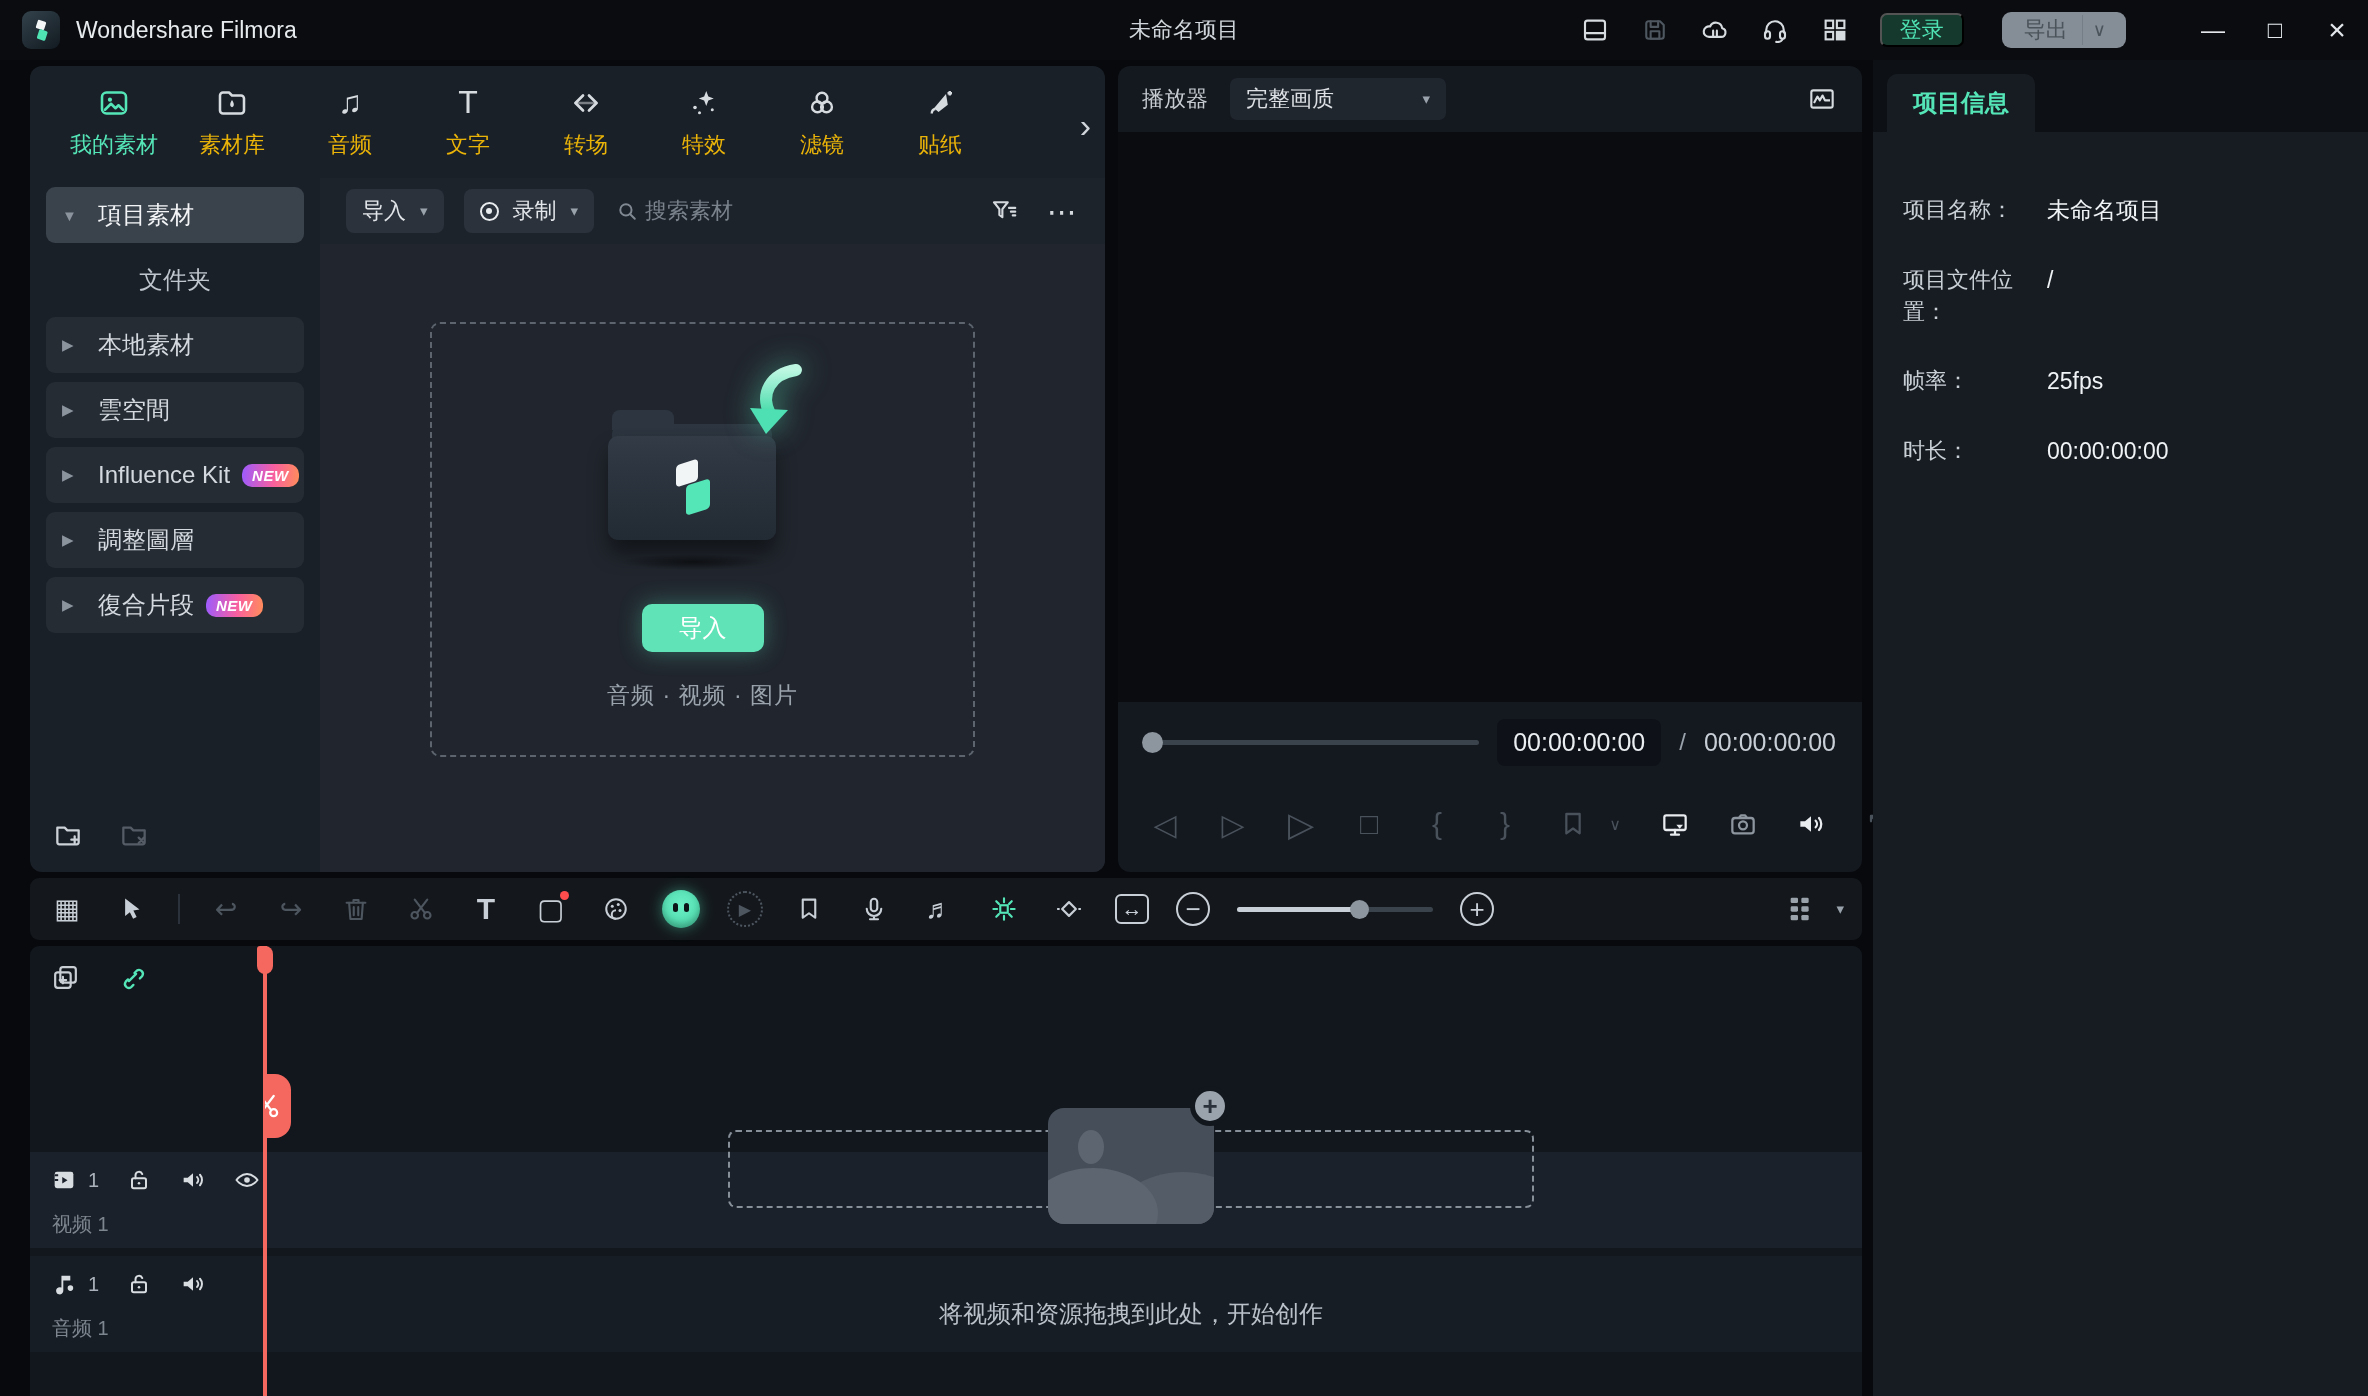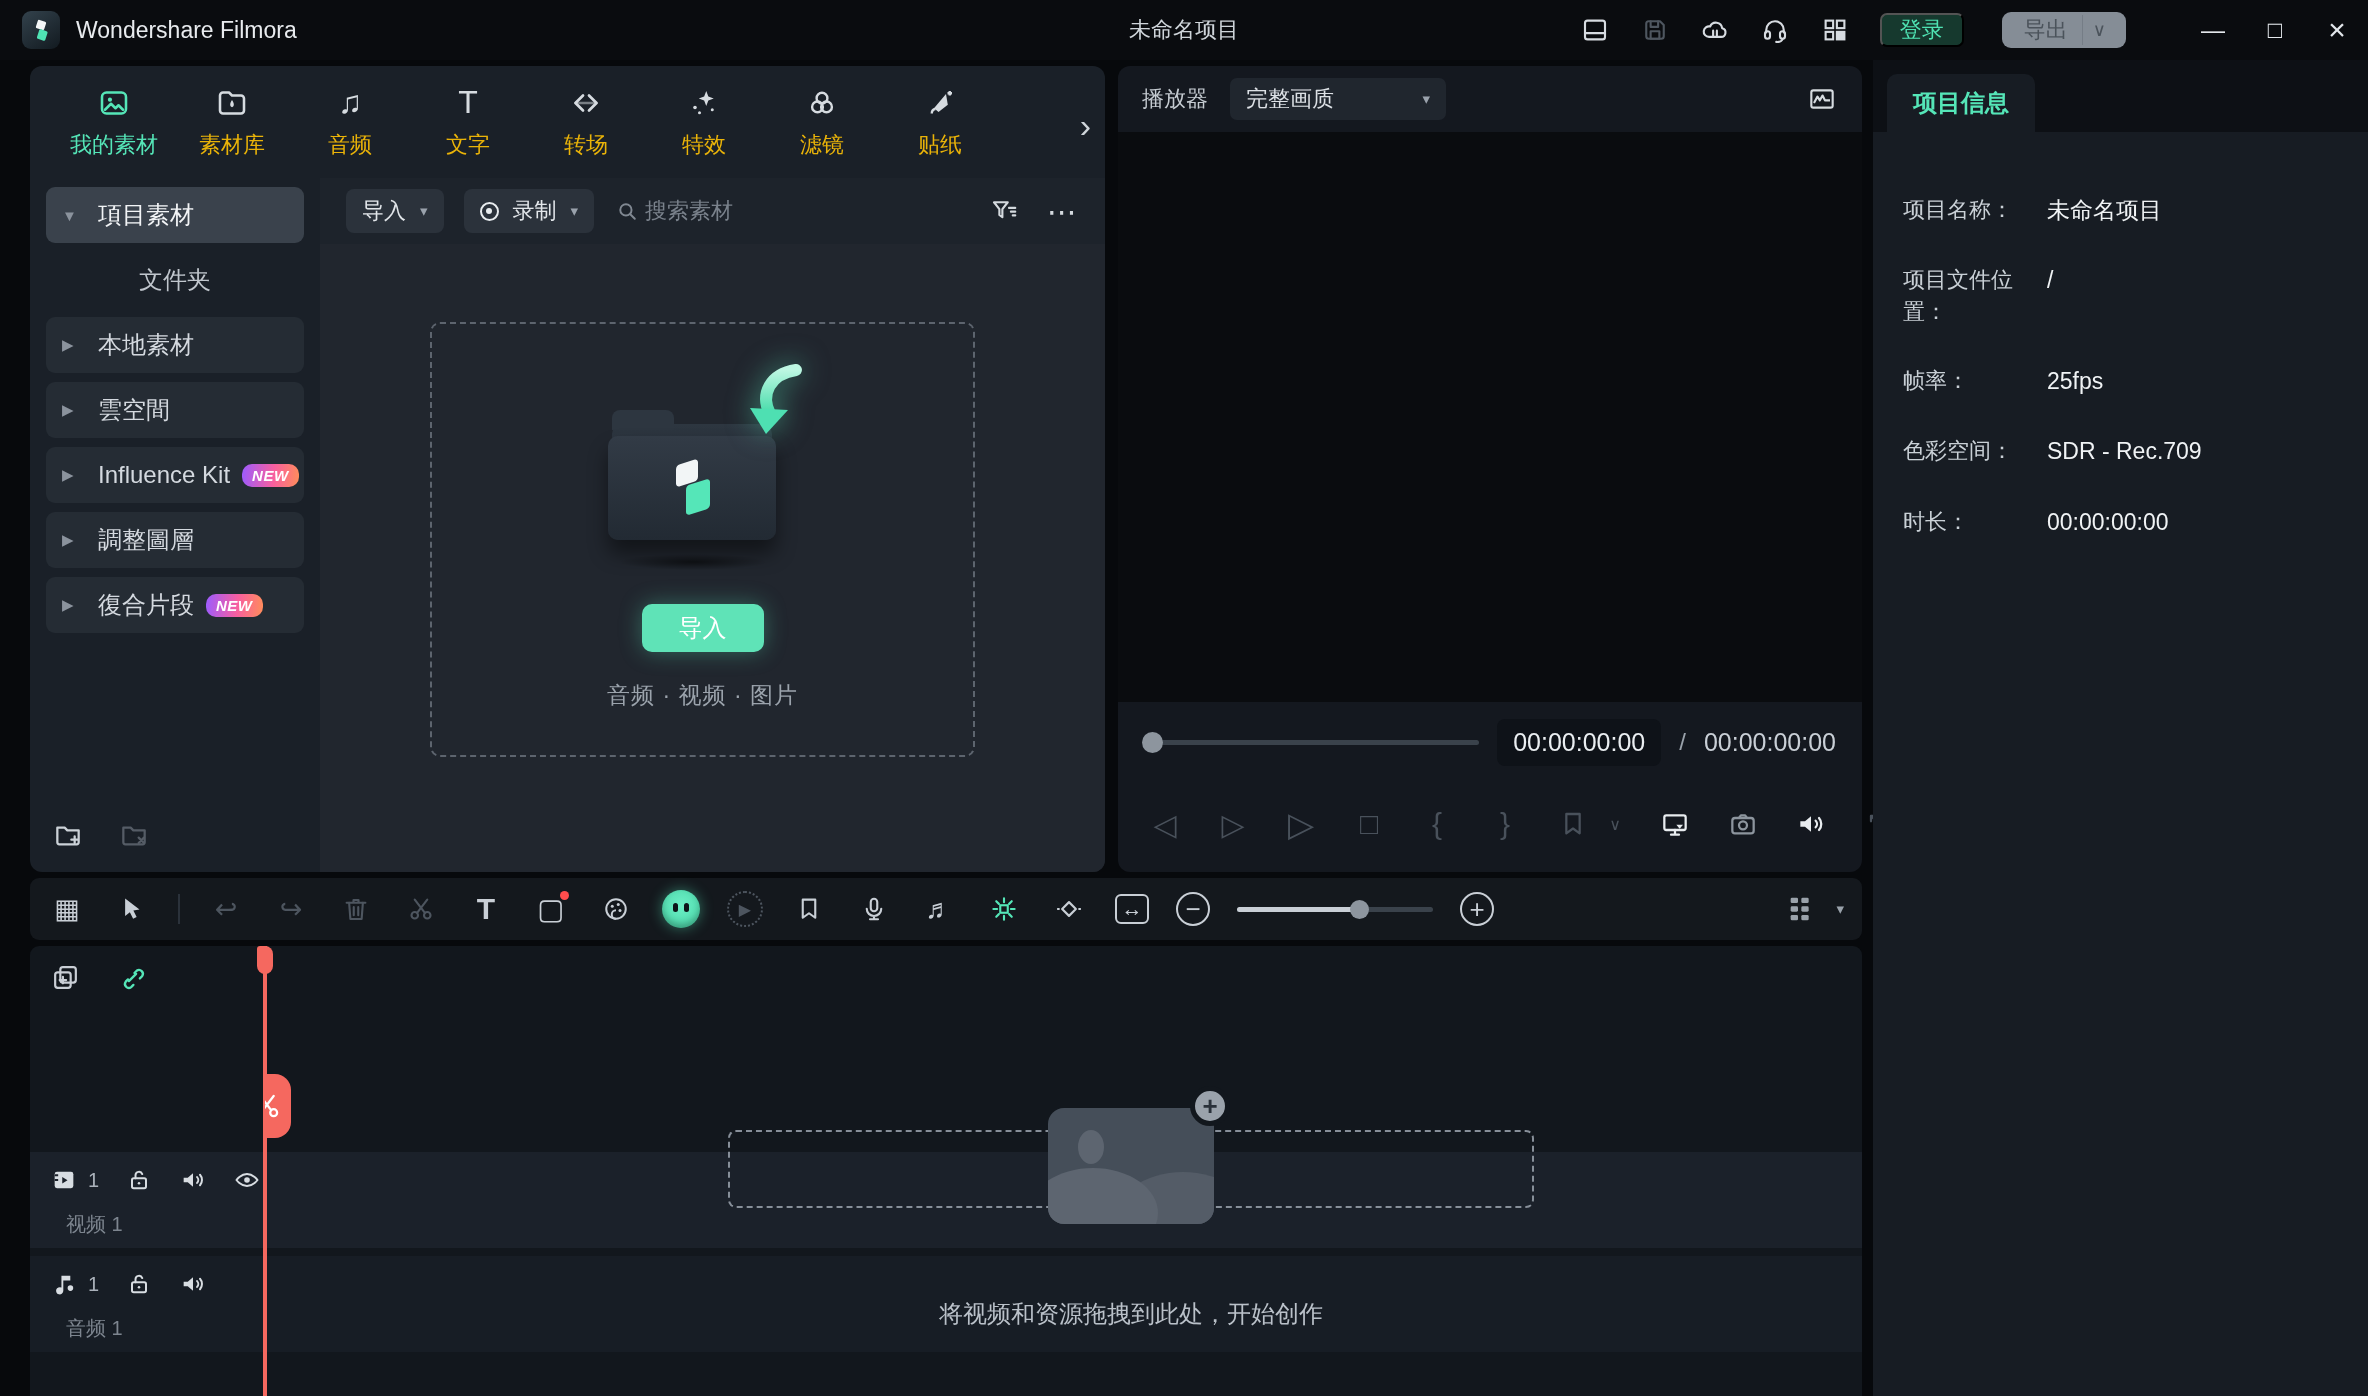--- a/index.html
+++ b/index.html
@@ -143,21 +143,21 @@
   .ruler-lbls>span{position:absolute;transform:translateX(-50%);color:#9099a2;font-size:21px;white-space:nowrap;}
   .ruler-lbls>span:nth-of-type(1){transform:none;padding-left:8px;}
   .ruler::before{content:"";position:absolute;left:0;top:42px;right:0;height:18px;background:repeating-linear-gradient(90deg,#4d545e 0 2px,transparent 2px 186px);}
   .ruler::after{content:"";position:absolute;left:0;top:48px;right:0;height:12px;background:repeating-linear-gradient(90deg,#3c434c 0 2px,transparent 2px 37.2px);}
   .tl-row{position:absolute;left:0;width:100%;height:96px;}
   .tl-row.video{top:206px;background:#1b212a;}
   .tl-row.audio{top:310px;background:#171d25;}
   .th-icons{position:absolute;left:20px;top:14px;display:flex;align-items:center;gap:26px;color:#d8dde2;}
   .th-icons .ic{width:28px;height:28px;}
   .th-count{color:#aab1ba;font-size:20px;margin-left:-16px;}
-  .th-name{position:absolute;left:36px;bottom:10px;color:#7d858f;font-size:20px;}
+  .th-name{position:absolute;left:22px;bottom:10px;color:#7d858f;font-size:20px;}
   .drop-strip{position:absolute;left:698px;top:184px;width:806px;height:78px;border:2px dashed #878f99;border-radius:8px;z-index:2;}
   .ph-img{position:absolute;left:1018px;top:162px;width:166px;height:116px;background:#454e59;border-radius:16px;z-index:3;overflow:hidden;}
   .ph-img::before{content:"";position:absolute;left:30px;top:22px;width:26px;height:34px;border-radius:50%;background:#5d6570;}
   .ph-img::after{content:"";position:absolute;left:-20px;bottom:-34px;width:130px;height:90px;border-radius:50%;background:#5d6570;box-shadow:90px 10px 0 6px #545c67;}
   .ph-plus{position:absolute;left:1160px;top:140px;width:40px;height:40px;border-radius:50%;background:#9aa2ab;border:5px solid #12171d;color:#2a313a;display:flex;align-items:center;justify-content:center;font-size:26px;font-weight:700;z-index:4;}
   .tl-hint{position:absolute;left:1101px;top:352px;transform:translateX(-50%);color:#bac1c9;font-size:24px;z-index:4;white-space:nowrap;}
   .playhead{position:absolute;left:233px;top:0;bottom:0;width:4px;background:var(--red);z-index:5;}
   .ph-head{position:absolute;left:-6px;top:0;width:16px;height:28px;background:var(--red);border-radius:3px 8px 8px 8px;}
   .ph-bubble{position:absolute;left:2px;top:128px;width:26px;height:64px;background:var(--red);border-radius:0 16px 16px 0;overflow:hidden;}
   .ph-bubble .ic{position:absolute;left:-14px;top:16px;width:32px;height:32px;color:#fff;}
@@ -684,24 +684,20 @@
         <span class="info-label">项目文件位置：</span>
         <span class="info-value">/</span>
       </div>
 
 
       <div class="info-row">
         <span class="info-label">帧率：</span>
         <span class="info-value">25fps</span>
       </div>
 
-      <div class="info-row">
-        <span class="info-label">色彩空间：</span>
-        <span class="info-value">SDR - Rec.709</span>
-      </div>
 
       <div class="info-row">
         <span class="info-label">时长：</span>
         <span class="info-value">00:00:00:00</span>
       </div>
     </div>
 </div>
 
 <div class="tools-bar">
   <div class="tools-left">

